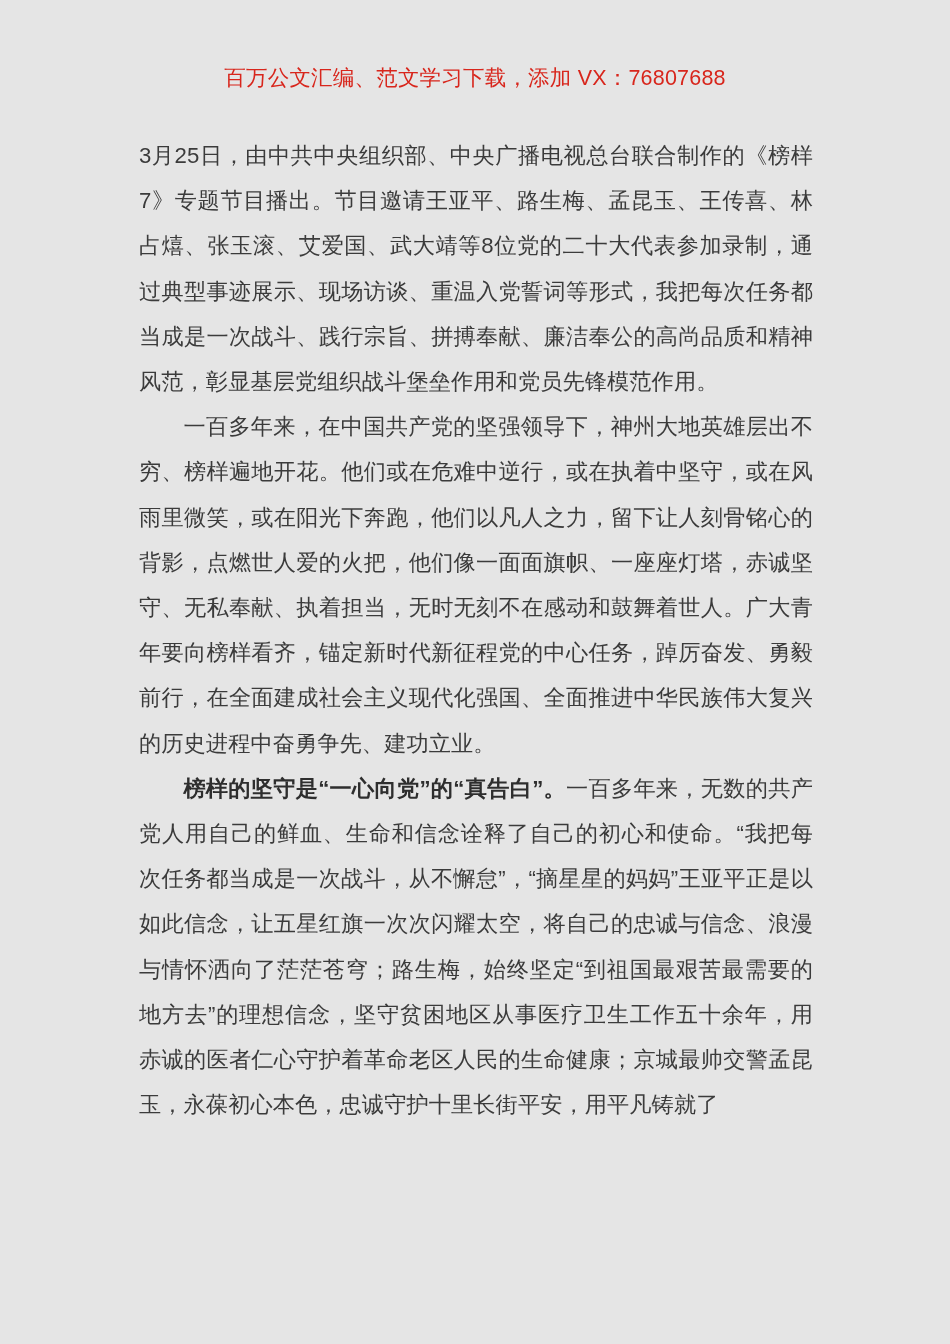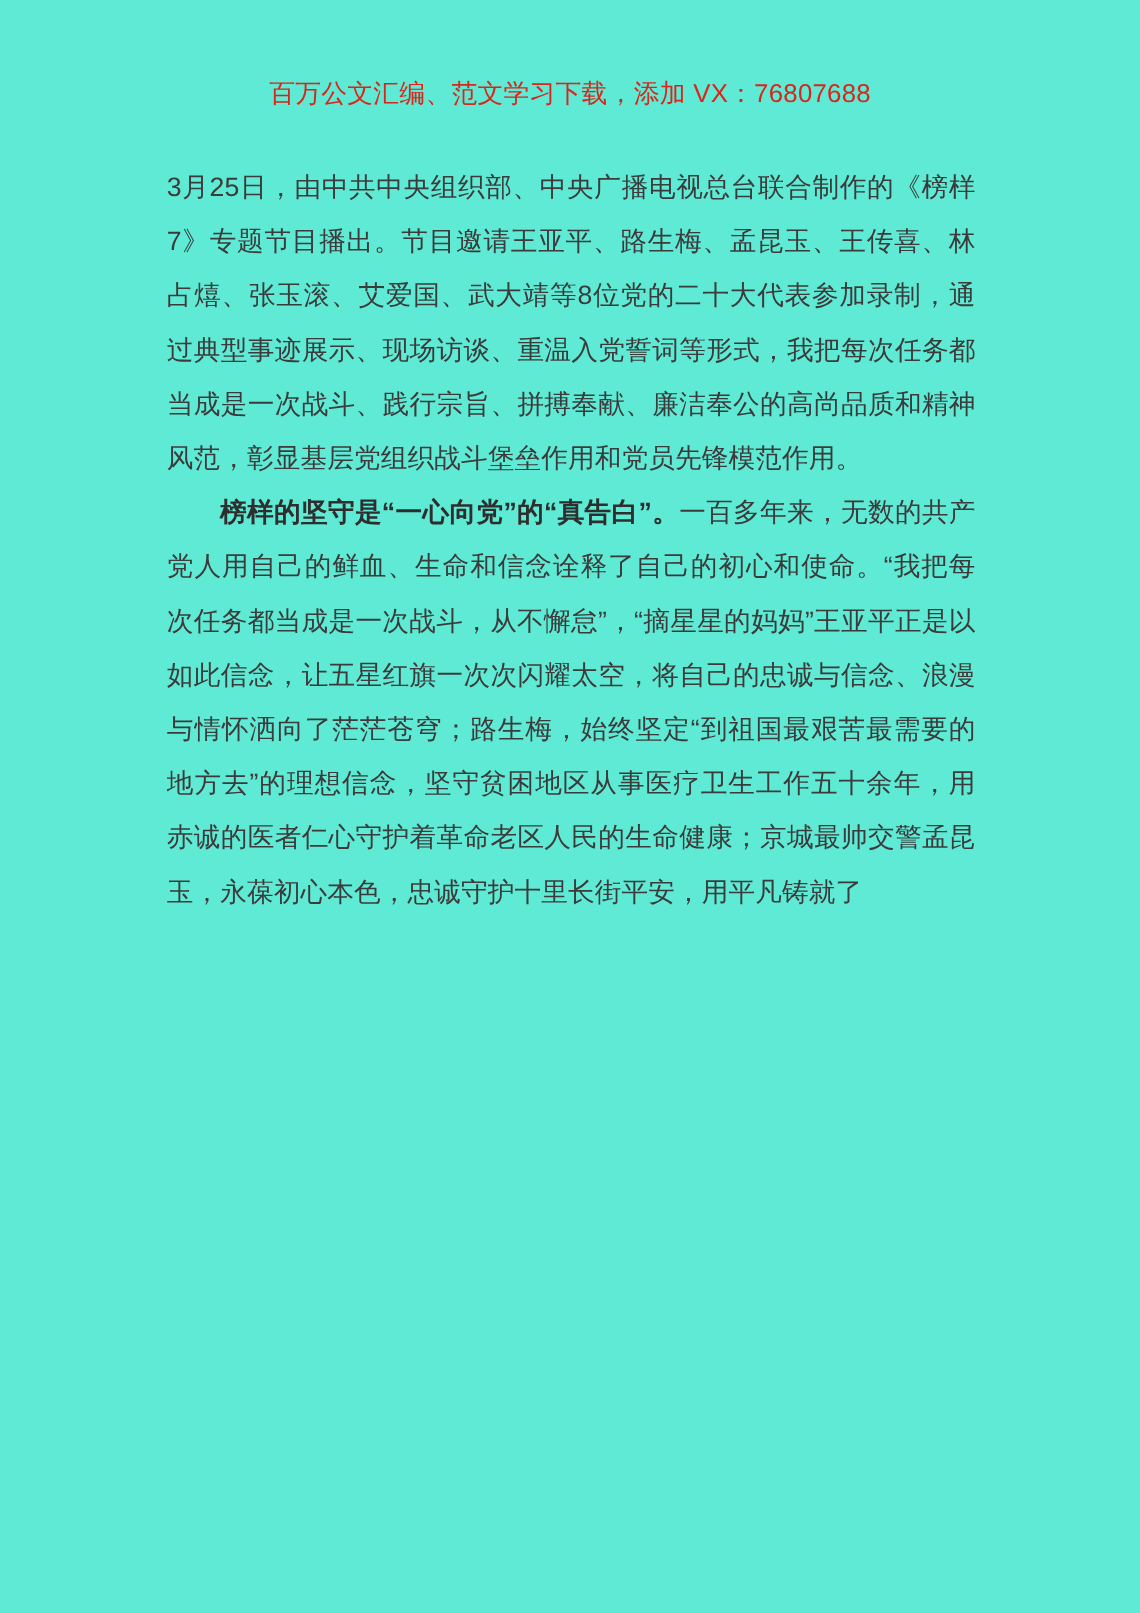--- a/index.html
+++ b/index.html
@@ -11,21 +11,21 @@
     width: 950px;
     height: 1344px;
     font-family: "Liberation Sans", "DejaVu Sans", sans-serif;
     -webkit-font-smoothing: antialiased;
   }
 
   .page {
     position: relative;
     width: 950px;
     height: 1344px;
-    background: #5eead4;
+    background: #e5e5e5;
     box-sizing: border-box;
     overflow: hidden;
   }
 
   
   .promo-header {
     position: absolute;
     left: 0;
     top: 62px;
     width: 950px;
@@ -70,18 +70,19 @@
 <body>
 
 <div class="page">
 
   <div class="promo-header">百万公文汇编、范文学习下载，添加 VX：76807688</div>
 
   <div class="doc-body">
 
     <p class="para">3月25日，由中共中央组织部、中央广播电视总台联合制作的《榜样7》专题节目播出。节目邀请王亚平、路生梅、孟昆玉、王传喜、林占熺、张玉滚、艾爱国、武大靖等8位党的二十大代表参加录制，通过典型事迹展示、现场访谈、重温入党誓词等形式，我把每次任务都当成是一次战斗、践行宗旨、拼搏奉献、廉洁奉公的高尚品质和精神风范，彰显基层党组织战斗堡垒作用和党员先锋模范作用。</p>
 
+    <p class="para indent">一百多年来，在中国共产党的坚强领导下，神州大地英雄层出不穷、榜样遍地开花。他们或在危难中逆行，或在执着中坚守，或在风雨里微笑，或在阳光下奔跑，他们以凡人之力，留下让人刻骨铭心的背影，点燃世人爱的火把，他们像一面面旗帜、一座座灯塔，赤诚坚守、无私奉献、执着担当，无时无刻不在感动和鼓舞着世人。广大青年要向榜样看齐，锚定新时代新征程党的中心任务，踔厉奋发、勇毅前行，在全面建成社会主义现代化强国、全面推进中华民族伟大复兴的历史进程中奋勇争先、建功立业。</p>
 
     <p class="para indent"><span class="lead-bold">榜样的坚守是“一心向党”的“真告白”。</span><span>一百多年来，无数的共产党人用自己的鲜血、生命和信念诠释了自己的初心和使命。“我把每次任务都当成是一次战斗，从不懈怠”，“摘星星的妈妈”王亚平正是以如此信念，让五星红旗一次次闪耀太空，将自己的忠诚与信念、浪漫与情怀洒向了茫茫苍穹；路生梅，始终坚定“到祖国最艰苦最需要的地方去”的理想信念，坚守贫困地区从事医疗卫生工作五十余年，用赤诚的医者仁心守护着革命老区人民的生命健康；京城最帅交警孟昆玉，永葆初心本色，忠诚守护十里长街平安，用平凡铸就了</span></p>
 
   </div>
 
 </div>
 
 </body></html>

